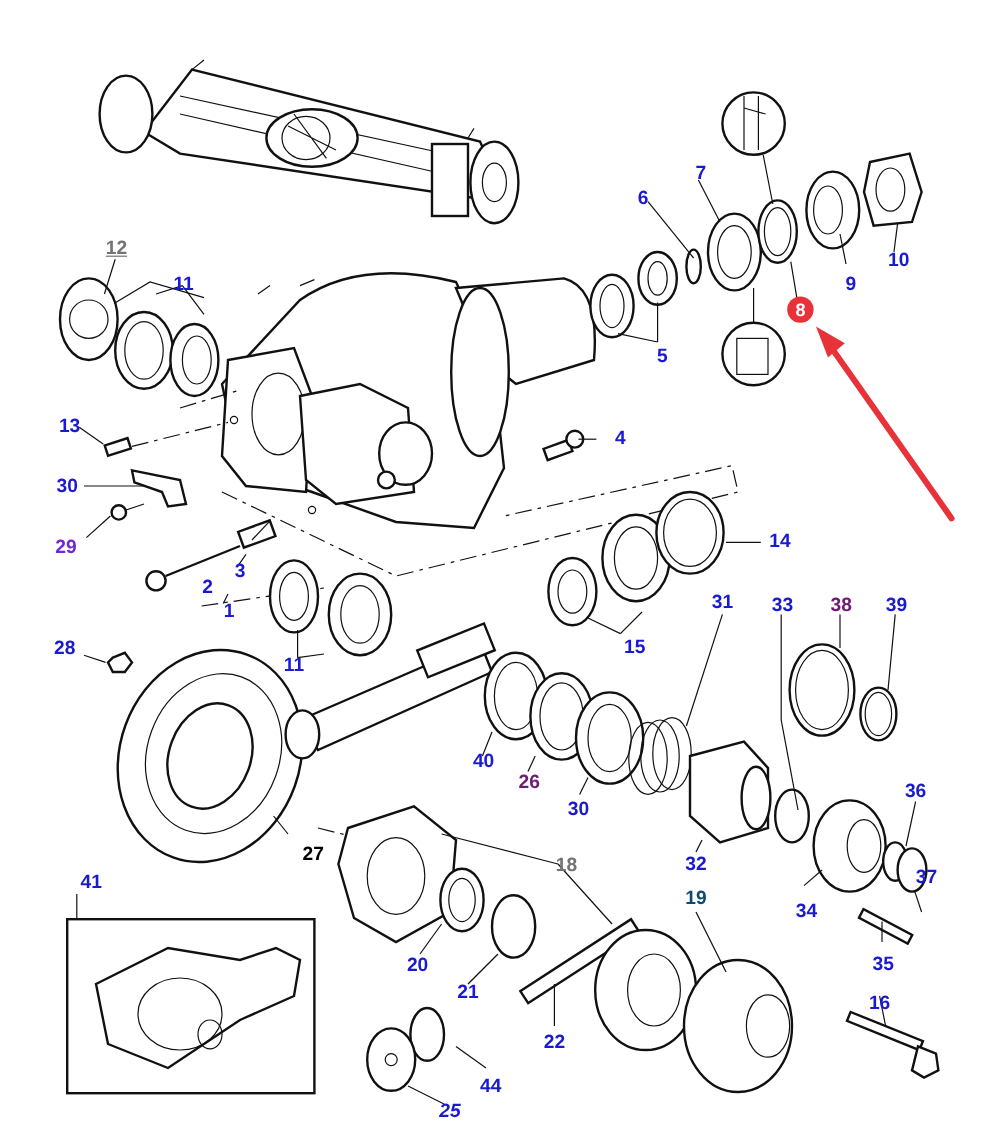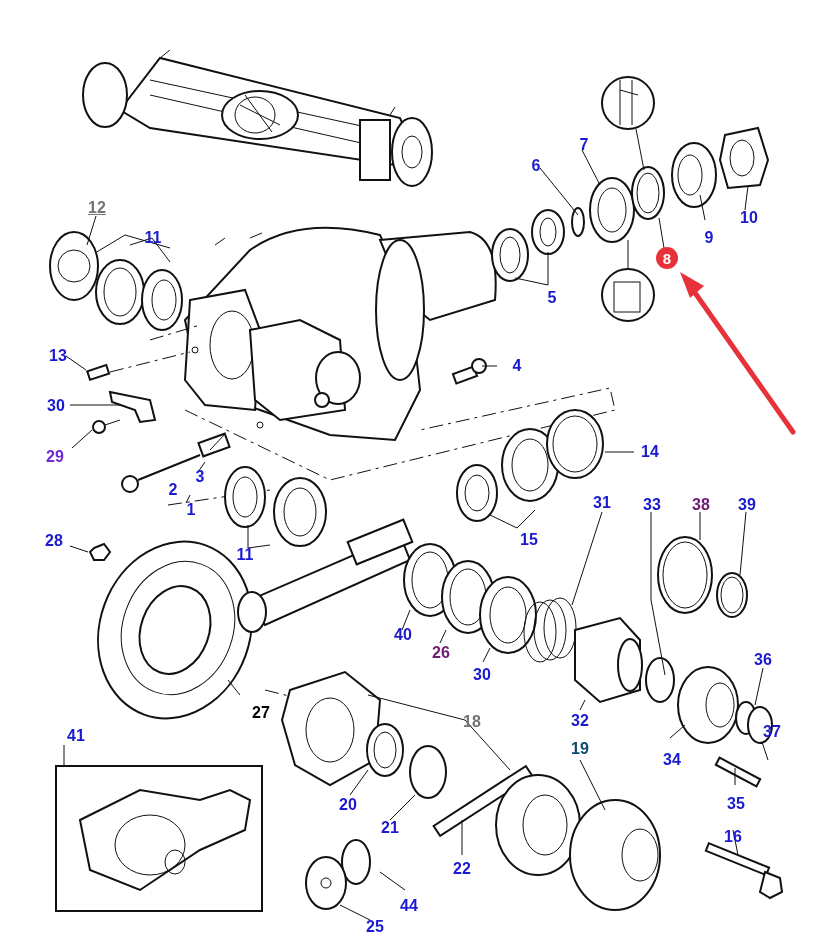--- a/index.html
+++ b/index.html
@@ -255,15 +255,15 @@
 <span class="lbl" style="left: 76px; top: 736px; color: rgb(26, 26, 208);">41</span>
 <span class="lbl" style="left: 580px; top: 749px; color: #0c4a6e;">19</span>
 <span class="lbl" style="left: 672px; top: 760px; color: rgb(26, 26, 208);">34</span>
 <span class="lbl" style="left: 772px; top: 732px; color: rgb(26, 26, 208);">37</span>
 <span class="lbl" style="left: 348px; top: 805px; color: rgb(26, 26, 208);">20</span>
 <span class="lbl" style="left: 736px; top: 804px; color: rgb(26, 26, 208);">35</span>
 <span class="lbl" style="left: 390px; top: 828px; color: rgb(26, 26, 208);">21</span>
 <span class="lbl" style="left: 733px; top: 837px; color: rgb(26, 26, 208);">16</span>
 <span class="lbl" style="left: 462px; top: 869px; color: rgb(26, 26, 208);">22</span>
 <span class="lbl" style="left: 409px; top: 906px; color: rgb(26, 26, 208);">44</span>
-<span class="lbl" style="left: 375px; top: 927px; color: rgb(26, 26, 208);">25</span>
+<span class="lbl" style="left: 375px; top: 927px; color: rgb(26, 26, 208); font-style: italic;">25</span>
 
 </div>
 
 </body></html>

